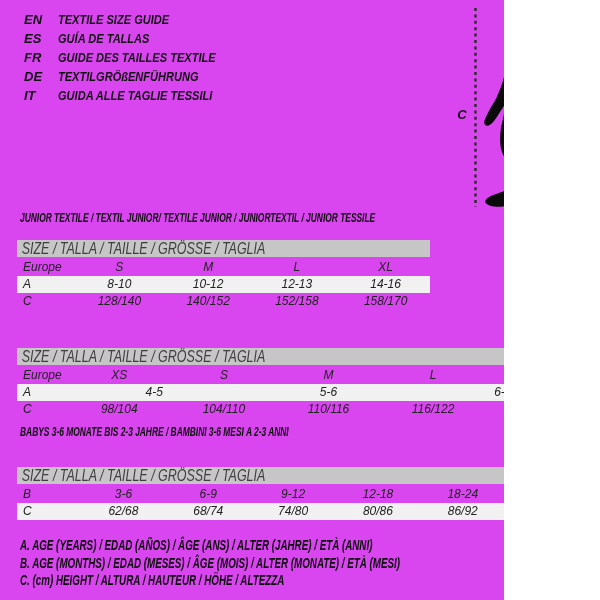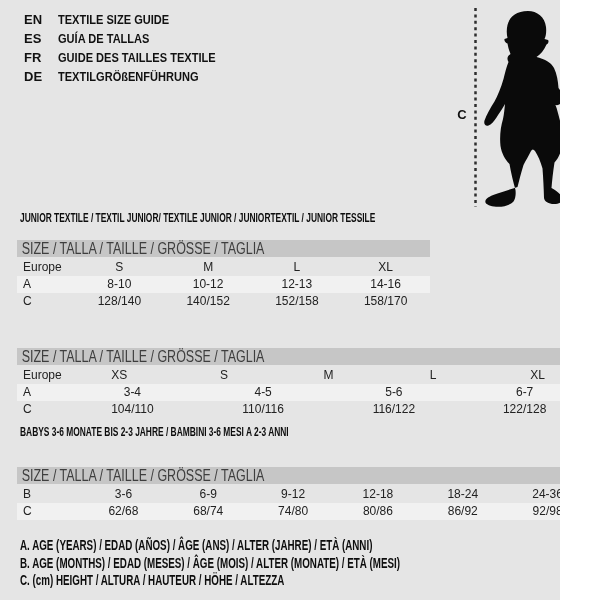--- a/index.html
+++ b/index.html
@@ -1,18 +1,18 @@
 <!DOCTYPE html>
 <html><head>
 <meta charset="utf-8">
 <style>
   * { margin:0; padding:0; box-sizing:border-box; }
   html,body { background:#fff; }
   body { font-family:"Liberation Sans", sans-serif; }
-  .stage { position:relative; width:560px; height:600px; background:#e5e5e5; overflow:hidden; }
+  .stage { position:relative; width:504px; height:600px; background:#d946ef; overflow:hidden;font-style:italic; }
 
   
   .cond { display:inline-block; transform:scaleX(0.70); transform-origin:0 50%; white-space:nowrap; }
 
   
   .lang-list { position:absolute; left:24px; top:10px; }
   .lang-row { display:flex; height:19px; line-height:19px; font-weight:700; font-size:13px; color:#111; }
   .lang-code { width:34px; }
   .lang-title { display:inline-block; transform:scaleX(0.85); transform-origin:0 50%; white-space:nowrap; }
 
@@ -62,20 +62,24 @@
       <span class="lang-code">ES</span>
       <span class="lang-title">GUÍA DE TALLAS</span>
     </div>
     <div class="lang-row">
       <span class="lang-code">FR</span>
       <span class="lang-title">GUIDE DES TAILLES TEXTILE</span>
     </div>
     <div class="lang-row">
       <span class="lang-code">DE</span>
       <span class="lang-title">TEXTILGRÖßENFÜHRUNG</span>
+    </div>
+    <div class="lang-row">
+      <span class="lang-code">IT</span>
+      <span class="lang-title">GUIDA ALLE TAGLIE TESSILI</span>
     </div>
   </div>
 
   <div class="figure">
     <svg width="150" height="215" viewBox="0 0 150 215">
       <line x1="25.5" y1="8" x2="25.5" y2="207" stroke="#2e2e2e" stroke-width="2.5" stroke-dasharray="3 3.4"></line>
       <path fill="#0a0a0a" d="
         M78 11
         C87 11 95 17 96 27
         C96.5 32 96 36 94.5 39
@@ -162,27 +166,27 @@
     <div class="t-row">
       <span class="c0">Europe</span>
       <span class="c">XS</span>
       <span class="c">S</span>
       <span class="c">M</span>
       <span class="c">L</span>
       <span class="c">XL</span>
     </div>
     <div class="t-row alt">
       <span class="c0">A</span>
-      <span class="c">3-4</span>
       <span class="c">4-5</span>
       <span class="c">5-6</span>
       <span class="c">6-7</span>
     </div>
     <div class="t-row">
       <span class="c0">C</span>
+      <span class="c">98/104</span>
       <span class="c">104/110</span>
       <span class="c">110/116</span>
       <span class="c">116/122</span>
       <span class="c">122/128</span>
     </div>
   </div>
 
   <div class="sec-title title-3">
     <div><span class="cond">BABYS 3-6 MONATE BIS 2-3 JAHRE / BAMBINI 3-6 MESI A 2-3 ANNI</span></div>
   </div>

